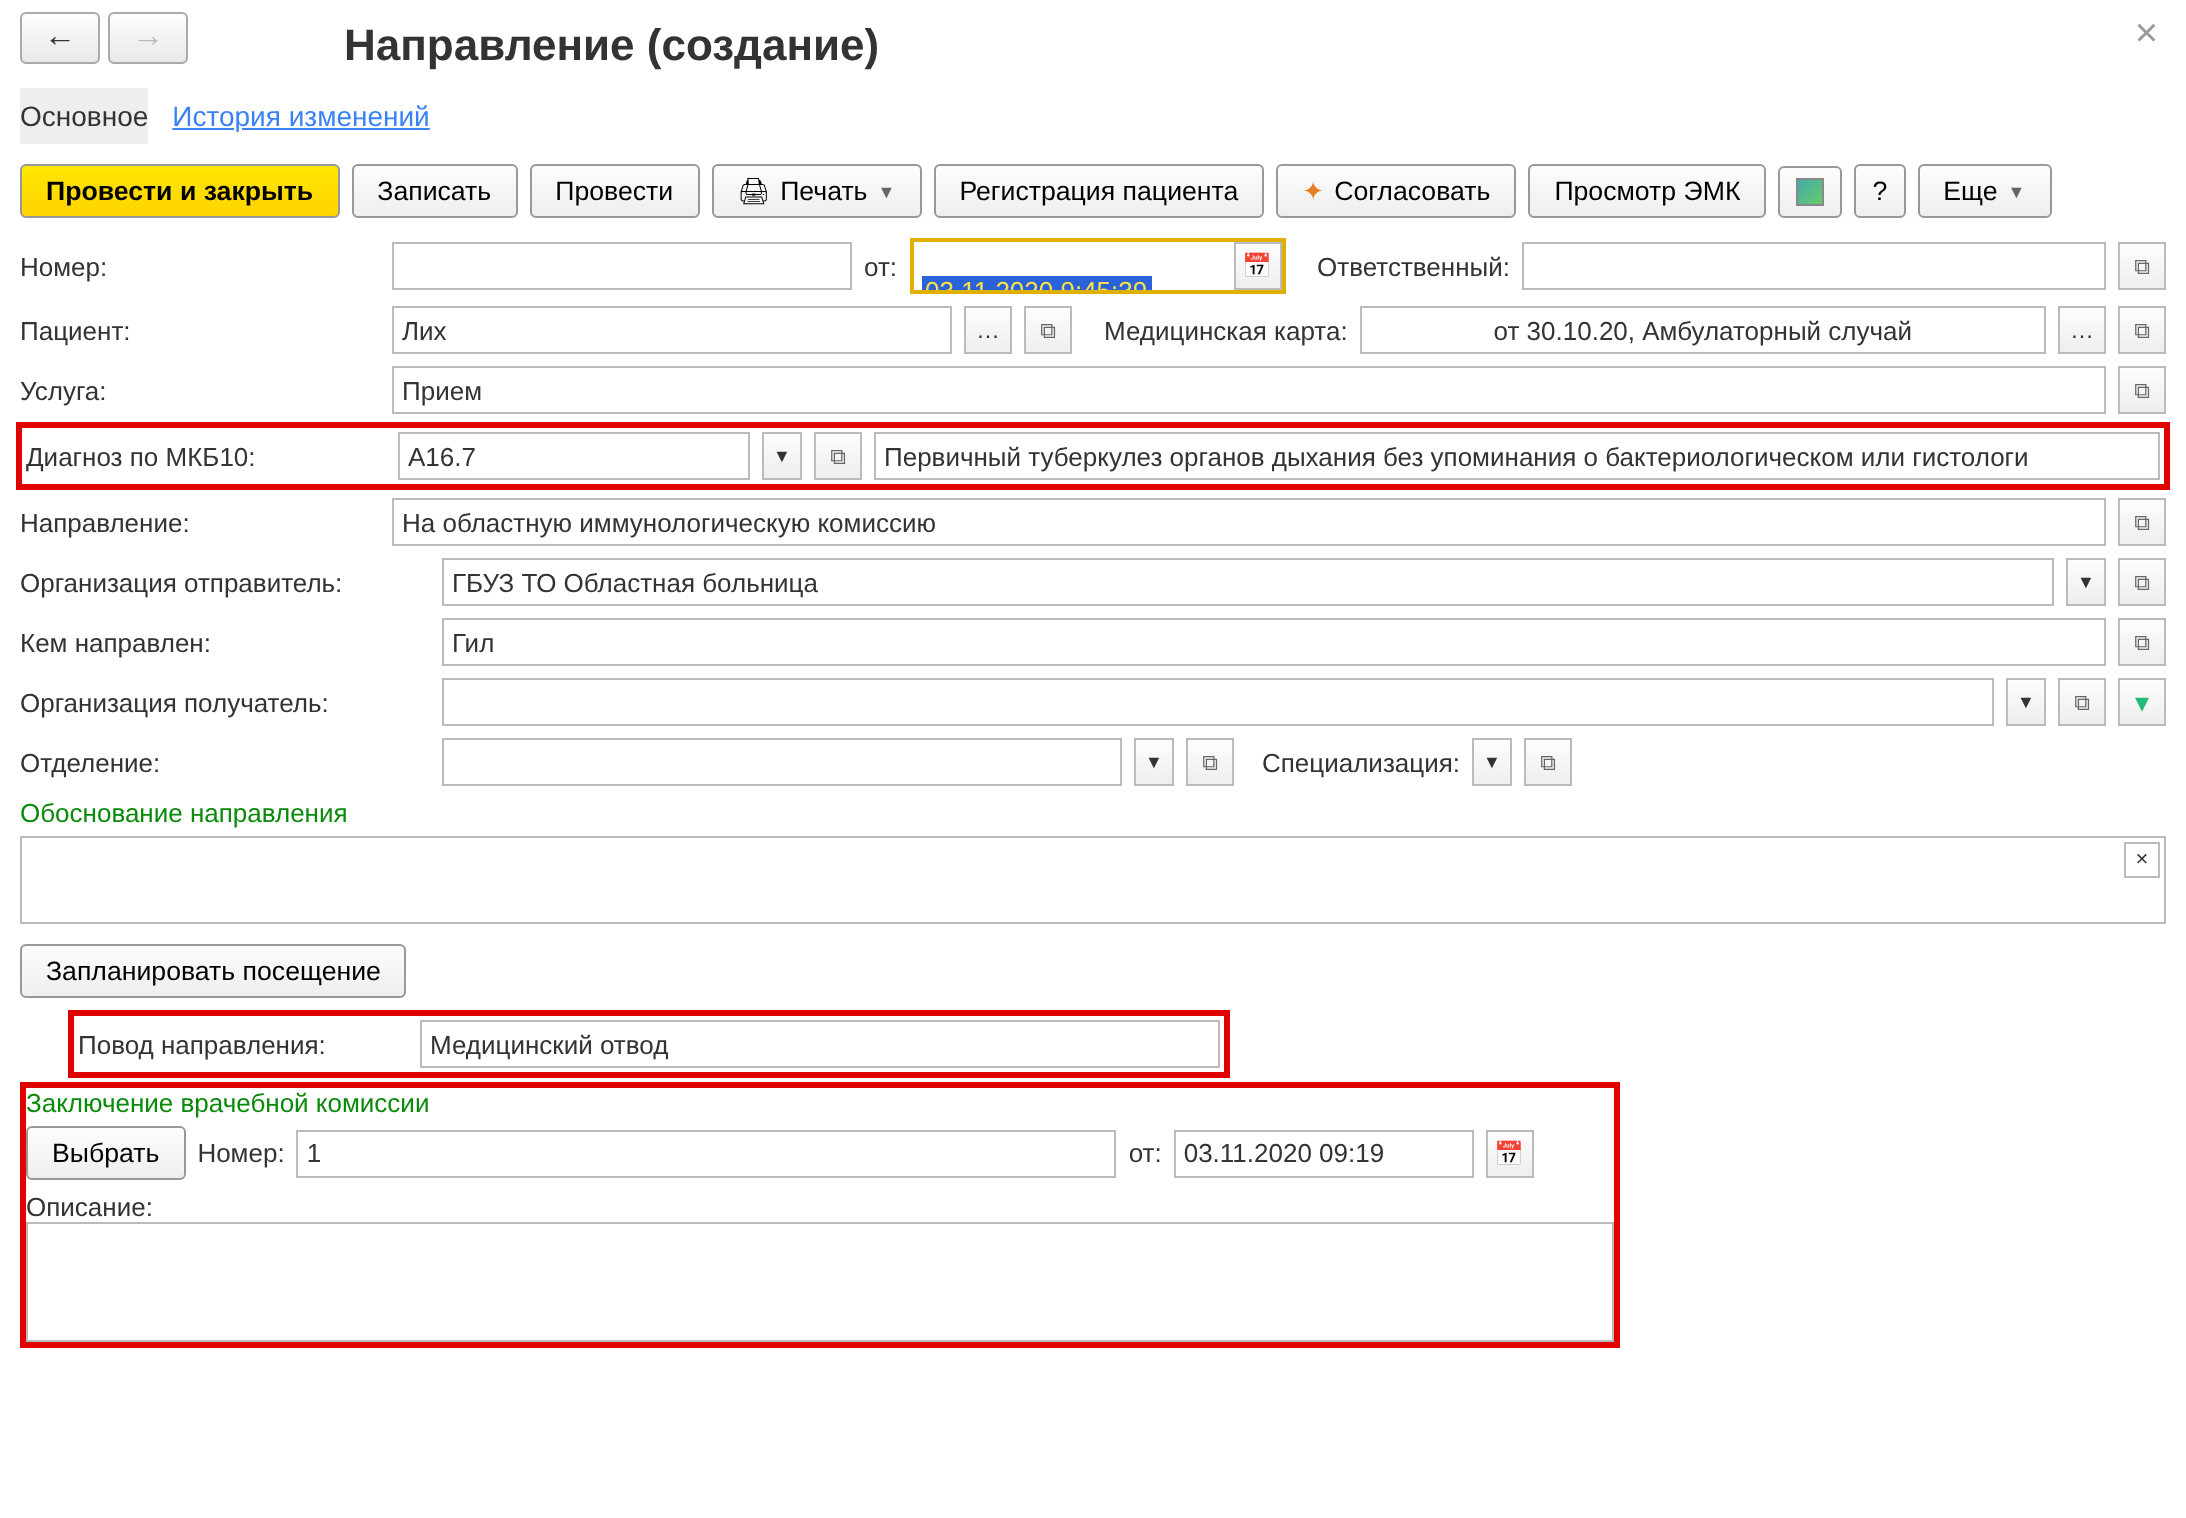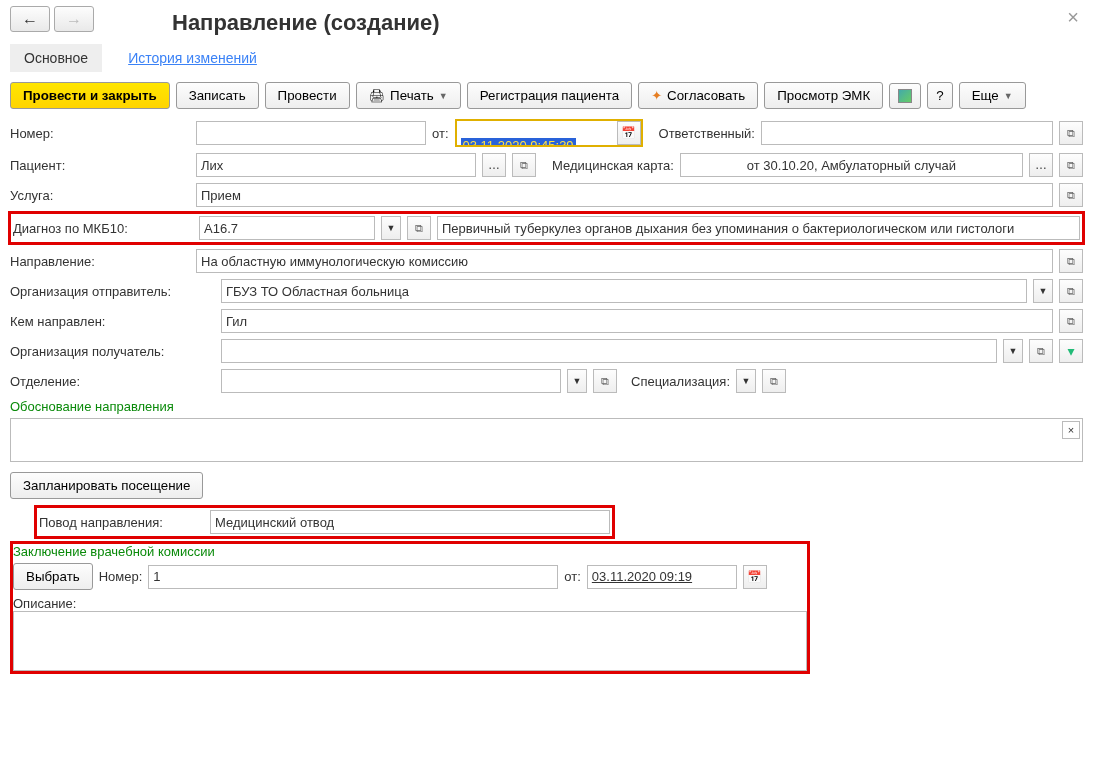--- a/index.html
+++ b/index.html
@@ -30,21 +30,21 @@
     margin-bottom: -18px;
   }
   .close-x {
     position: absolute;
     top: 6px; right: 14px;
     font-size: 20px; color: #999;
     cursor: pointer;
   }
   .tabs { display: flex; gap: 12px; margin-bottom: 10px; align-items: center; }
   .tab {
-    padding: 6px 14px;
+    padding: 6px 0;
     font-size: 14px;
   }
   .tab.active { background: #eee; }
   .tab.link { color: #3b82f6; text-decoration: underline; cursor: pointer; }
   .toolbar {
     display: flex; gap: 6px; margin-bottom: 10px; flex-wrap: wrap;
     align-items: center;
   }
   .btn {
     border: 1px solid #999;
@@ -297,21 +297,21 @@
 </div>
 
 
 <div class="red-box" style="margin-top:4px; width:800px;">
   <div class="section-title">Заключение врачебной комиссии</div>
   <div class="form-row">
     <button class="btn">Выбрать</button>
     <span class="lbl-sm">Номер:</span>
     <div class="input" style="width:410px;">1</div>
     <span class="lbl-sm">от:</span>
-    <div class="input" style="width:150px;text-decoration:underline;">03.11.2020 09:19</div>
+    <div class="input" style="width:150px;">03.11.2020 09:19</div>
     <div class="sq-btn">
         <span class="icon-cal"></span>
       </div>
   </div>
   <div>Описание:</div>
   <div class="textarea" style="height:60px;"></div>
 </div>
 
 
 

